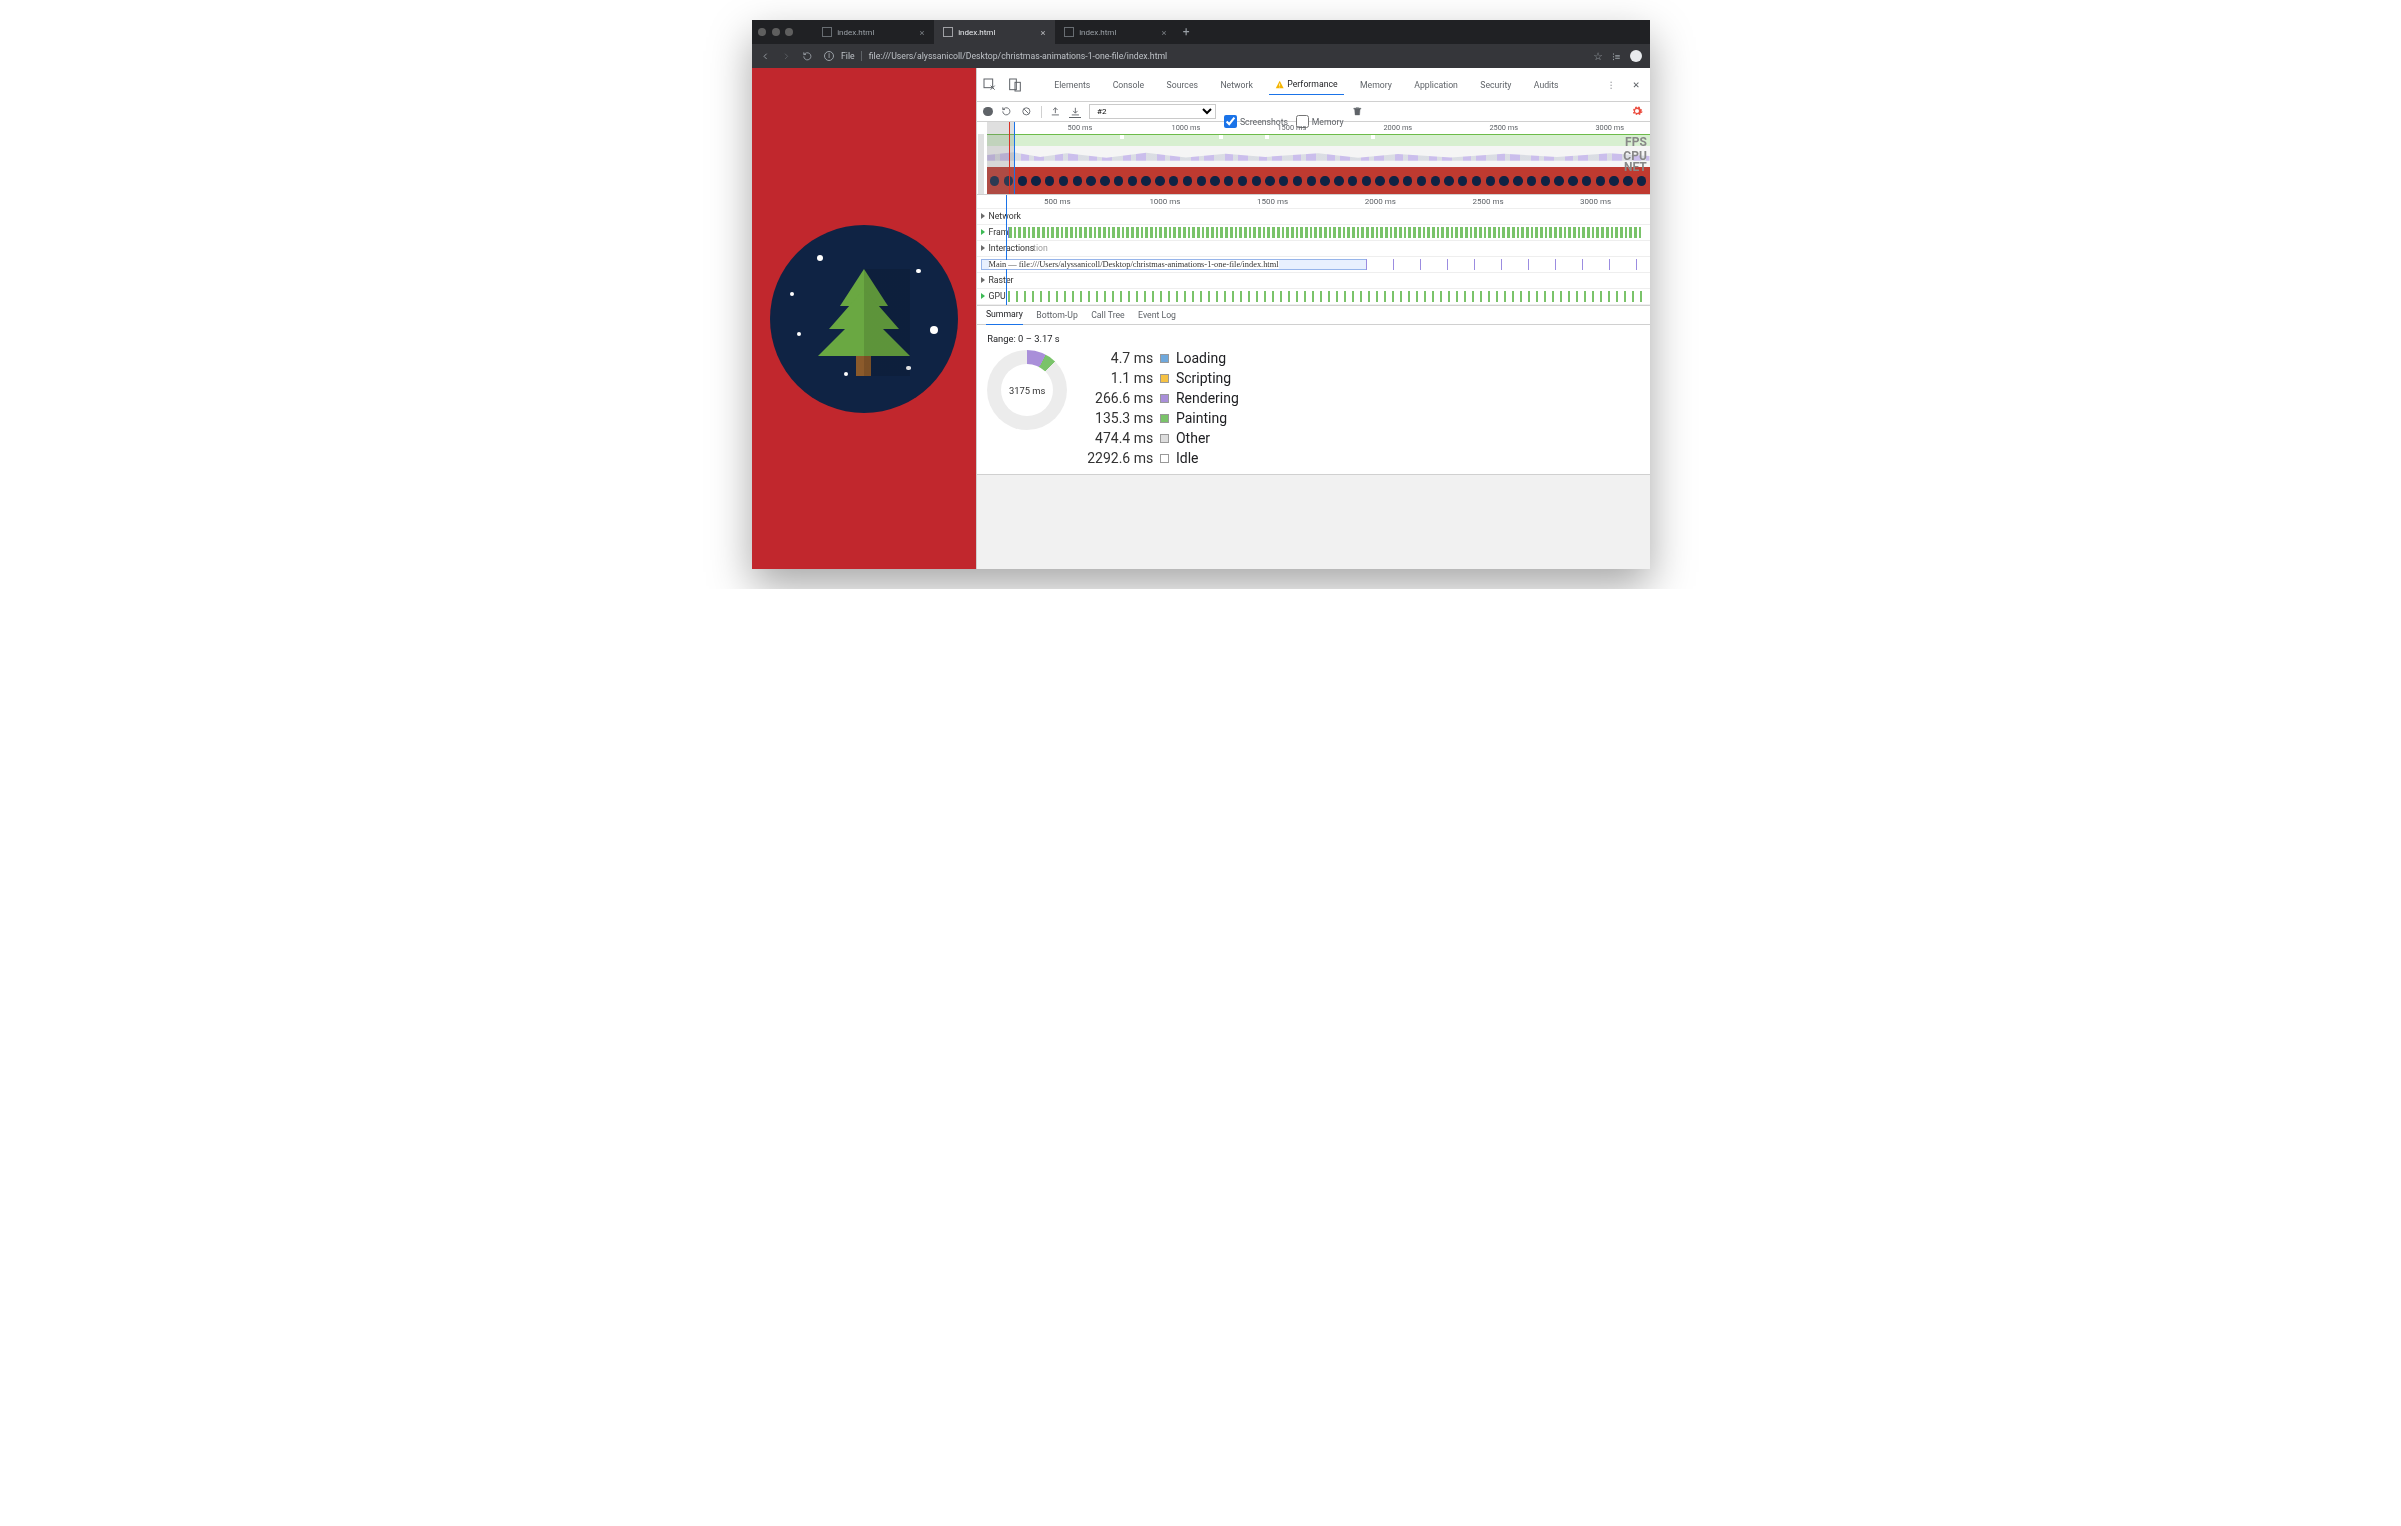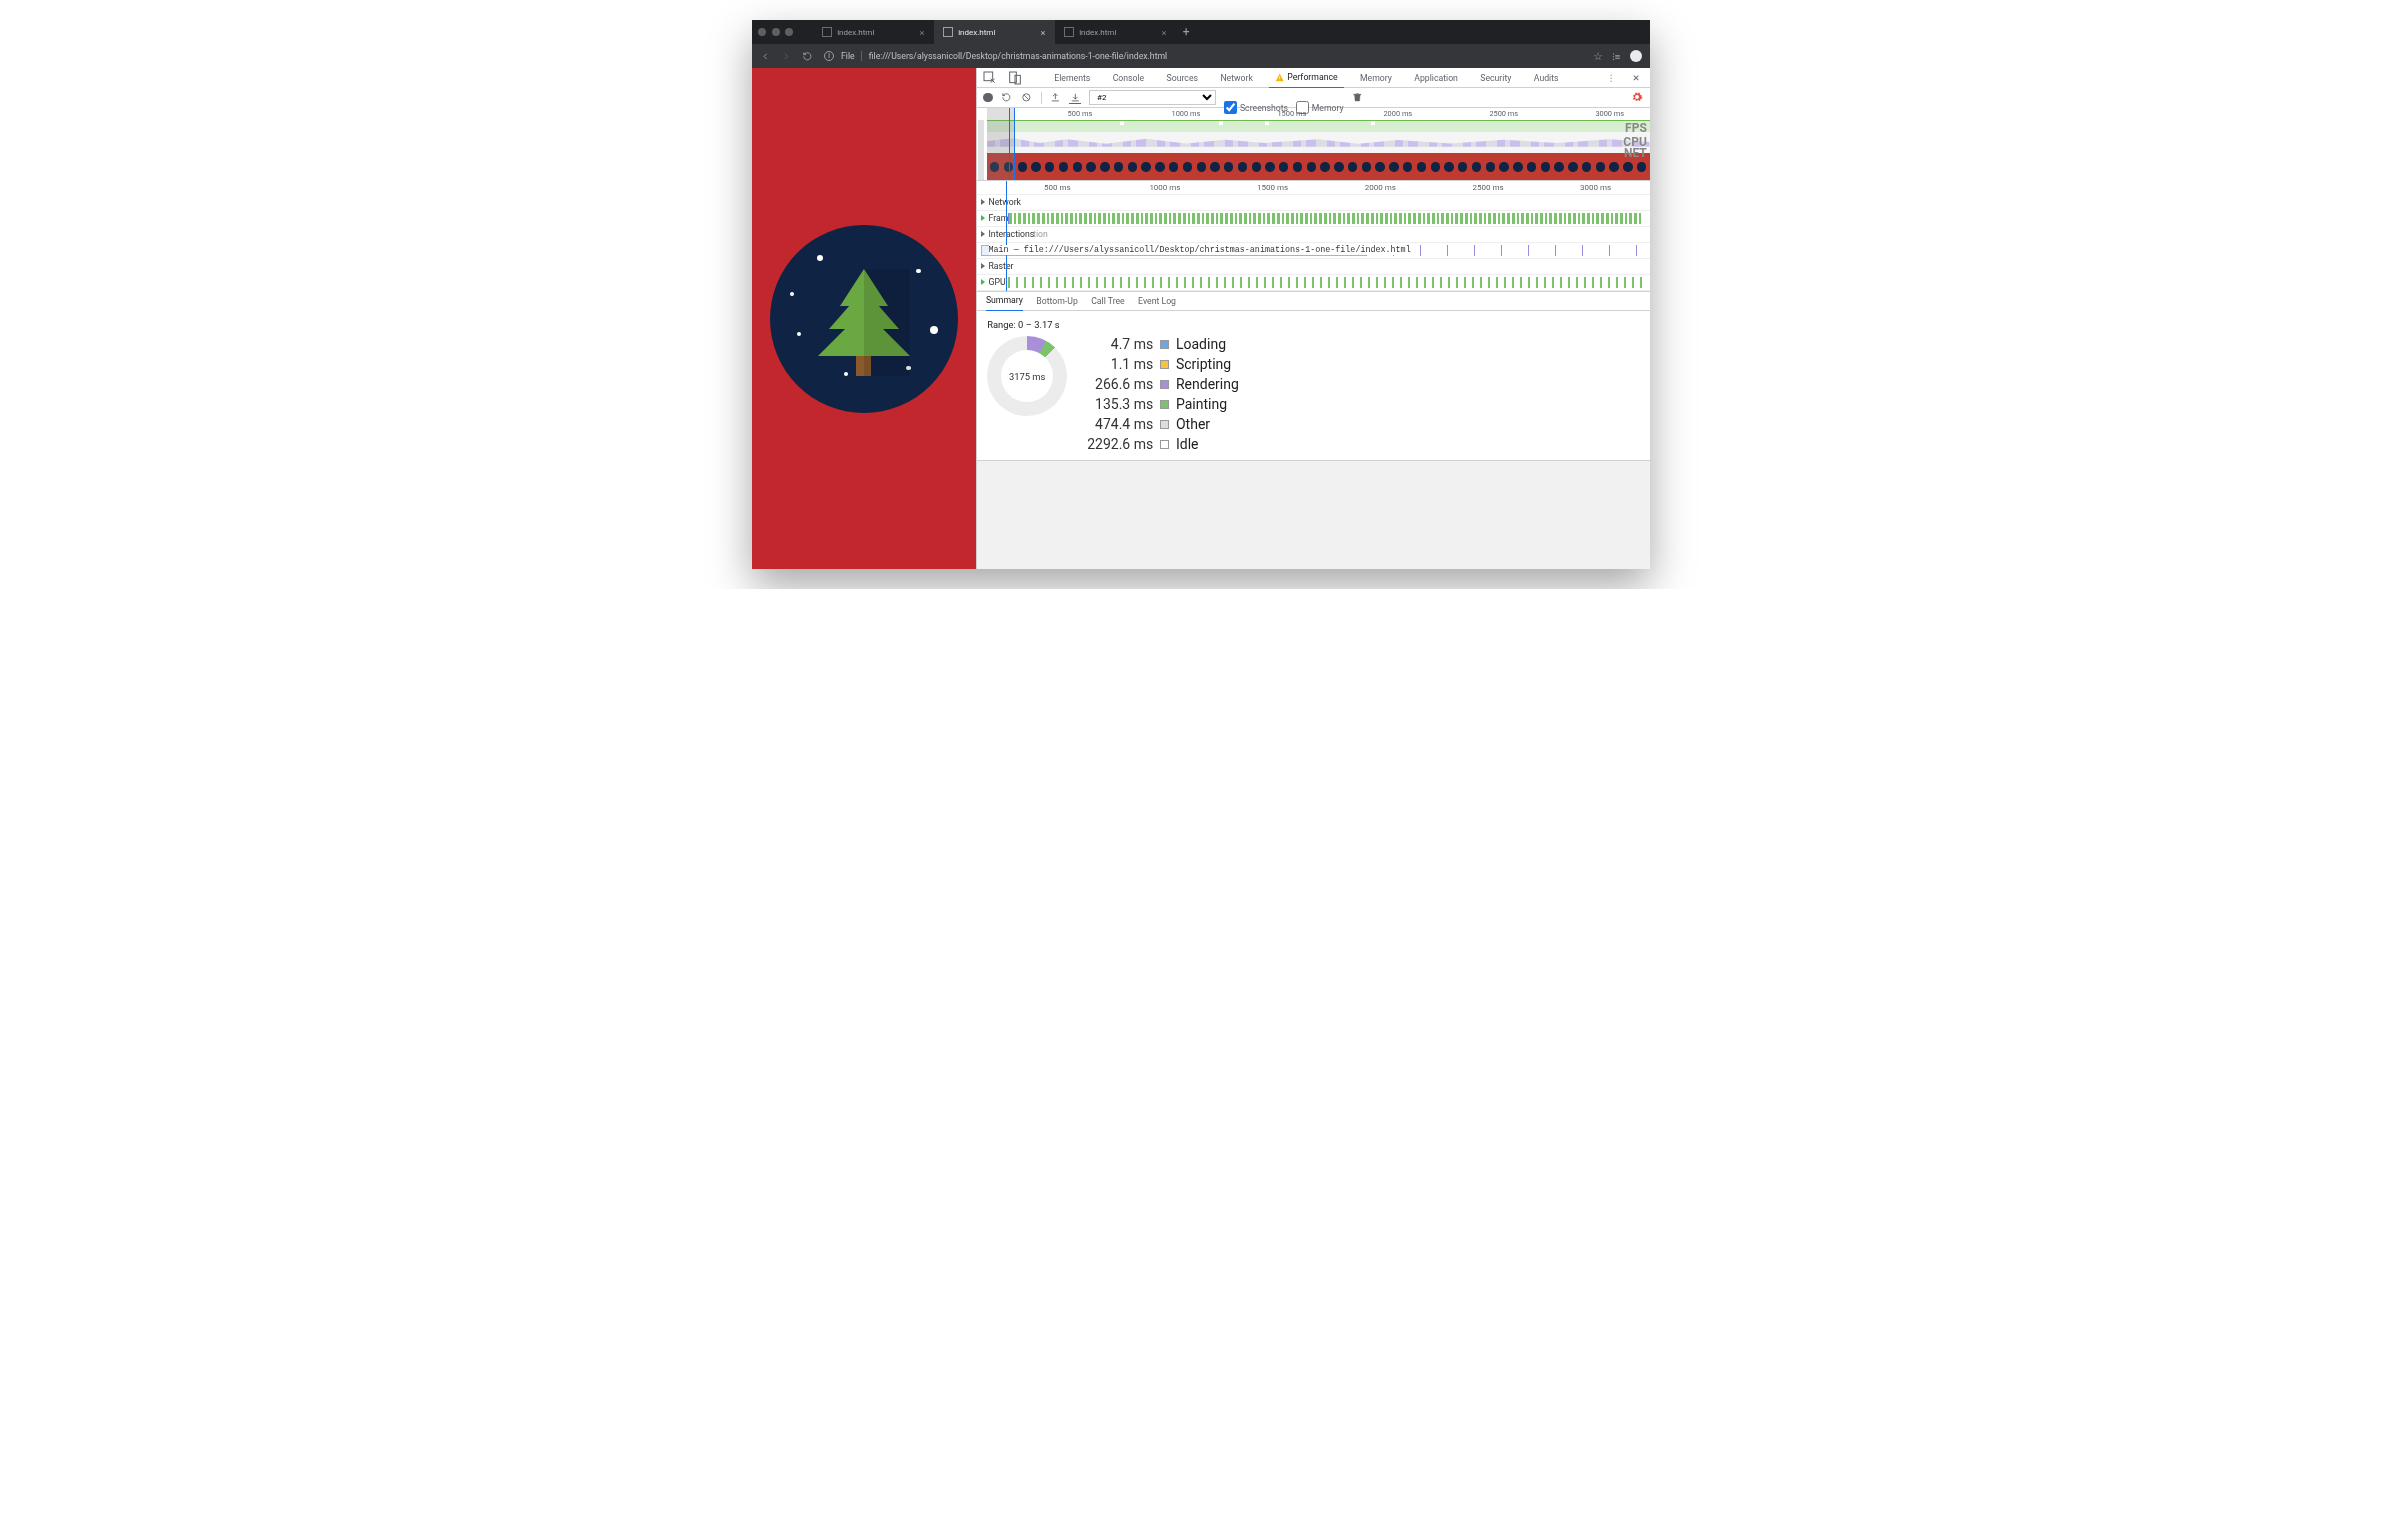--- a/index.html
+++ b/index.html
@@ -36,21 +36,21 @@
   .t1{border-width:0 24px 37px 24px;border-color:transparent transparent #6aa842 transparent;}
   .t2{border-width:0 35px 40px 35px;border-color:transparent transparent #6aa842 transparent;margin-top:-17px;}
   .t3{border-width:0 46px 46px 46px;border-color:transparent transparent #6aa842 transparent;margin-top:-19px;}
   .trunk{width:14.7px;height:20px;background:#8b5a2b;margin:0 auto;}
   .tree::after{content:"";position:absolute;inset:0;background:linear-gradient(90deg,transparent 50%,rgba(0,0,0,0.12) 50%);}
   .snow{position:absolute;width:6.7px;height:6.7px;background:#fff;border-radius:50%;}
 
   
   .devtools{flex:1;display:flex;flex-direction:column;background:#fff;border-left:0.7px solid #cfcfcf;min-width:0;}
 
-  .dt-tabs{height:20px;display:flex;align-items:center;border-bottom:0.7px solid #d0d0d0;padding:0 5.4px;gap:9px;font-size:8.7px;color:#5f6368;}
+  .dt-tabs{height:34px;display:flex;align-items:center;border-bottom:0.7px solid #d0d0d0;padding:0 5.4px;gap:9px;font-size:8.7px;color:#5f6368;}
   .dt-tabs .iconbtn{width:16px;height:16px;display:flex;align-items:center;justify-content:center;color:#5f6368;}
   .dt-tabs .panel-tab{padding:0 6.7px;height:20px;display:flex;align-items:center;gap:2.7px;}
   .dt-tabs .panel-tab.active{color:#202124;border-bottom:1.3px solid #1a73e8;margin-bottom:-0.7px;}
   .warn-icon{width:9.4px;height:9.4px;}
   .dt-tabs .spacer{flex:1;}
 
   .dt-toolbar{height:20px;display:flex;align-items:center;gap:8px;padding:0 6.7px;border-bottom:0.7px solid #d0d0d0;font-size:8.7px;color:#5f6368;}
   .dt-toolbar .rec{width:9.4px;height:9.4px;border-radius:50%;background:#5f6368;}
   .dt-toolbar .tbtn{width:12px;height:12px;display:flex;align-items:center;justify-content:center;}
   .dt-toolbar .tbtn svg{width:10.7px;height:10.7px;stroke:#5f6368;}
@@ -81,21 +81,21 @@
   
   .ruler2{height:13.4px;position:relative;font-size:8px;color:#5f6368;border-bottom:0.7px solid #eee;}
   .ruler2 span{position:absolute;top:1.3px;transform:translateX(-50%);}
   .track{height:16px;border-bottom:0.7px solid #eee;display:flex;align-items:center;font-size:8.7px;color:#333;position:relative;padding-left:4px;}
   .track .arrow{width:0;height:0;border-top:3.4px solid transparent;border-bottom:3.4px solid transparent;border-left:4px solid #6b6b6b;margin-right:4px;}
   .track.frames .arrow, .track.gpu .arrow{border-left-color:#3cba54;}
   .track .bars{position:absolute;left:54px;right:6.7px;top:2px;bottom:2px;}
   .bars.green{background:repeating-linear-gradient(90deg,#7ac36a 0 2.7px,#fff 2.7px 4.7px);}
   .bars.green.sparse{background:repeating-linear-gradient(90deg,#7ac36a 0 2px,#fff 2px 8px);}
   .bars.purple{background:repeating-linear-gradient(90deg,#9b8ce0 0 1.3px,#fff 1.3px 27px);}
-  .track.main .label{background:#fff;position:relative;z-index:2;font-size:8.4px;font-family:Liberation Mono, monospace;}
+  .track.main .label{background:#fff;position:relative;z-index:2;font-size:8.4px;font-family:Liberation Serif, serif;}
   .track .long{position:absolute;left:4px;right:6.7px;top:2px;bottom:2px;background:#e8f0fe;border:0.7px solid #97b5ea;}
   .fc-cursor{position:absolute;top:0;bottom:0;width:0.7px;background:#1a73e8;}
   .flame{position:relative;}
 
   
   .btabs{height:20px;border-top:0.7px solid #d0d0d0;border-bottom:0.7px solid #d0d0d0;display:flex;align-items:center;gap:13.4px;padding:0 9.4px;font-size:8.7px;color:#5f6368;}
   .btabs .btab.active{color:#202124;border-bottom:1.3px solid #1a73e8;height:20px;display:flex;align-items:center;}
 
   
   .summary{padding:8px 10.7px;font-size:9.4px;color:#202124;display:flex;flex-direction:column;gap:6.7px;}

